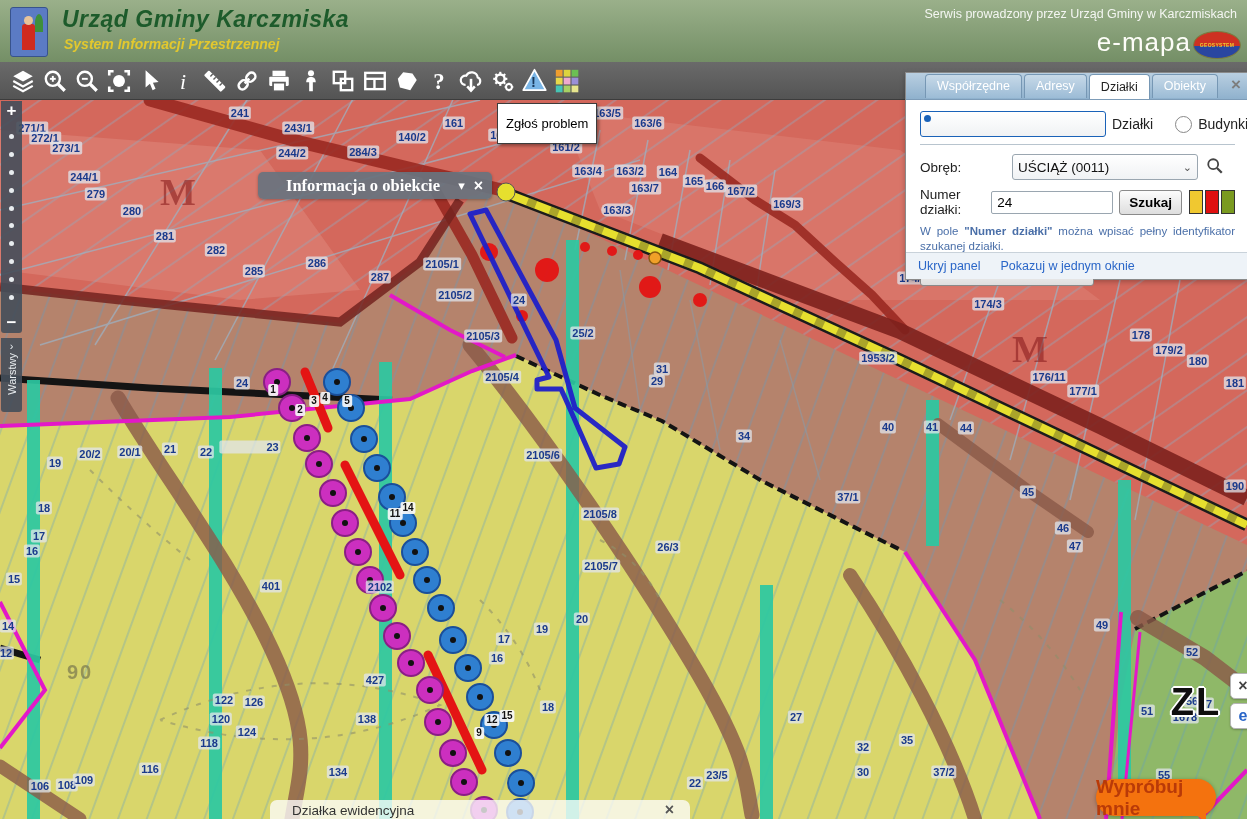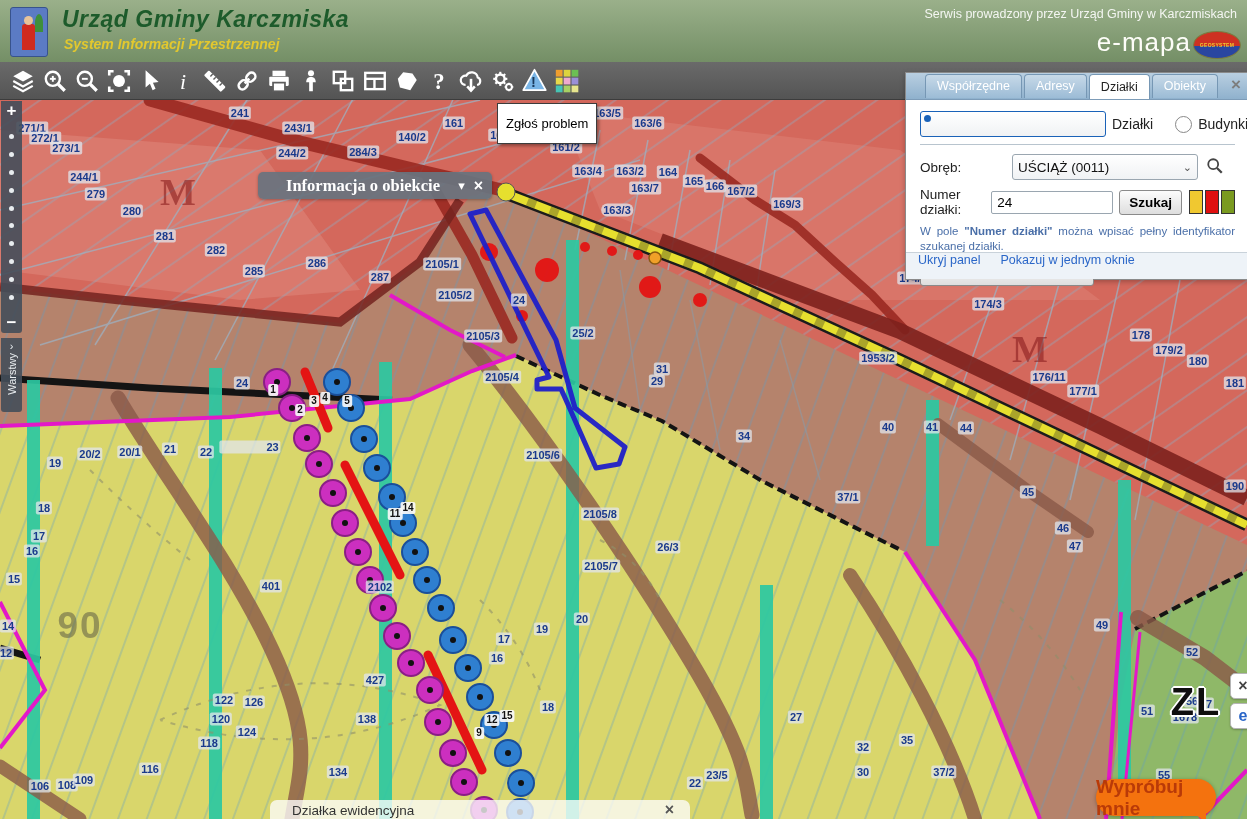--- a/index.html
+++ b/index.html
@@ -49,21 +49,21 @@
   .sel .v{flex:1;font-size:13.5px;color:#111;}
   .sel .c{color:#555;font-size:11px;}
   .mag{margin-left:8px;cursor:pointer;}
   .inp{width:110px;height:21px;border:1px solid #9aa6b0;border-radius:2px;font-size:13.5px;padding:0 5px;font-family:"Liberation Sans",sans-serif;}
   .btn{height:25px;border:1px solid #8a8a8a;border-radius:3px;background:linear-gradient(#fcfcfc,#dedede);font-size:13.5px;cursor:pointer;font-family:"Liberation Sans",sans-serif;}
   #szukaj{font-weight:bold;margin-left:6px;padding:0 9px;}
   .swatches{display:flex;gap:2px;margin-left:7px;}
   .sw{width:12px;height:22px;border:1px solid #333;}
   #hint{font-size:11.5px;color:#4a6fa8;line-height:1.3;text-align:justify;margin:1px 0 7px;}
   #advbtn{padding:2px 10px;font-size:13.5px;}
-  #pfoot{position:absolute;left:0;bottom:0;width:100%;height:27px;background:#eef3f8;border-top:1px solid #c9d2da;display:flex;align-items:flex-start;gap:20px;padding-left:12px;box-sizing:border-box;}
+  #pfoot{position:absolute;left:0;bottom:0;width:100%;height:27px;background:#eef3f8;border-top:1px solid #c9d2da;display:flex;align-items:center;gap:20px;padding-left:12px;box-sizing:border-box;}
   #pfoot span{color:#2a66c8;font-size:12.5px;cursor:pointer;}
   
   #infobar{position:absolute;left:258px;top:172px;width:234px;height:27px;background:rgba(104,115,126,.93);border-radius:5px;z-index:12;display:flex;align-items:center;color:#fff;box-shadow:0 1px 3px rgba(0,0,0,.3);}
   #infobar .t{flex:1;padding-left:28px;font-family:"Liberation Serif",serif;font-weight:bold;font-size:16.5px;}
   #infobar .ic{margin-right:9px;cursor:pointer;font-size:13px;}
   #infobar .x{font-size:16px;font-weight:bold;}
   
   #bottombar{position:absolute;left:270px;top:800px;width:420px;height:22px;background:rgba(252,252,252,.78);border-radius:7px 7px 0 0;z-index:12;}
   #bottombar .t{position:absolute;left:22px;top:3px;font-size:13.5px;color:#333;}
   #bottombar .x{position:absolute;right:16px;top:1px;font-size:16px;font-weight:bold;color:#555;cursor:pointer;}
@@ -389,21 +389,21 @@
       <span class="ptlab" style="left: 300px; top: 410px;">2</span>
       <span class="ptlab" style="left: 314px; top: 401px;">3</span>
       <span class="ptlab" style="left: 325px; top: 398px;">4</span>
       <span class="ptlab" style="left: 347px; top: 401px;">5</span>
       <span class="ptlab" style="left: 395px; top: 514px;">11</span>
       <span class="ptlab" style="left: 408px; top: 508px;">14</span>
       <span class="ptlab" style="left: 492px; top: 720px;">12</span>
       <span class="ptlab" style="left: 507px; top: 716px;">15</span>
       <span class="ptlab" style="left: 479px; top: 733px;">9</span>
       <span class="zlab" style="left: 1196px; top: 702px; font-size: 38px;">ZL</span>
-      <span class="zlab faint" style="left: 80px; top: 626px; font-size: 37px;">90</span>
+      <span class="zlab faint" style="left: 80px; top: 672px; font-size: 20px;">90</span>
     </div>
 
   <div id="header">
     <div id="logo">
         <span class="palm"></span>
         <span class="robe"></span>
         <span class="head"></span>
       </div>
     <div id="htitle">Urząd Gminy Karczmiska</div>
     <div id="hsub">System Informacji Przestrzennej</div>

